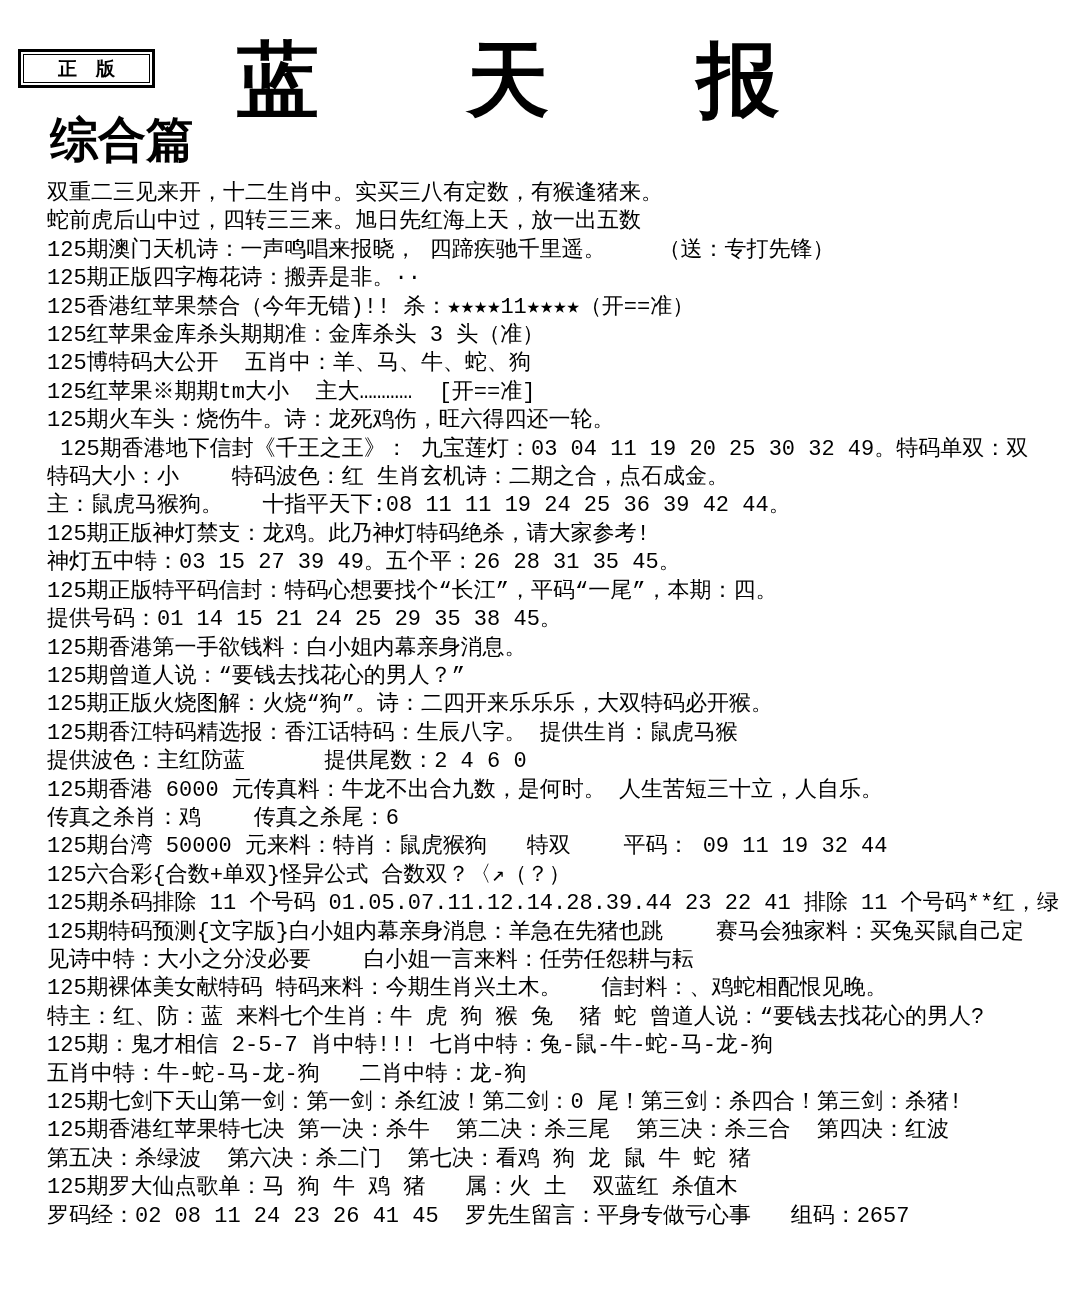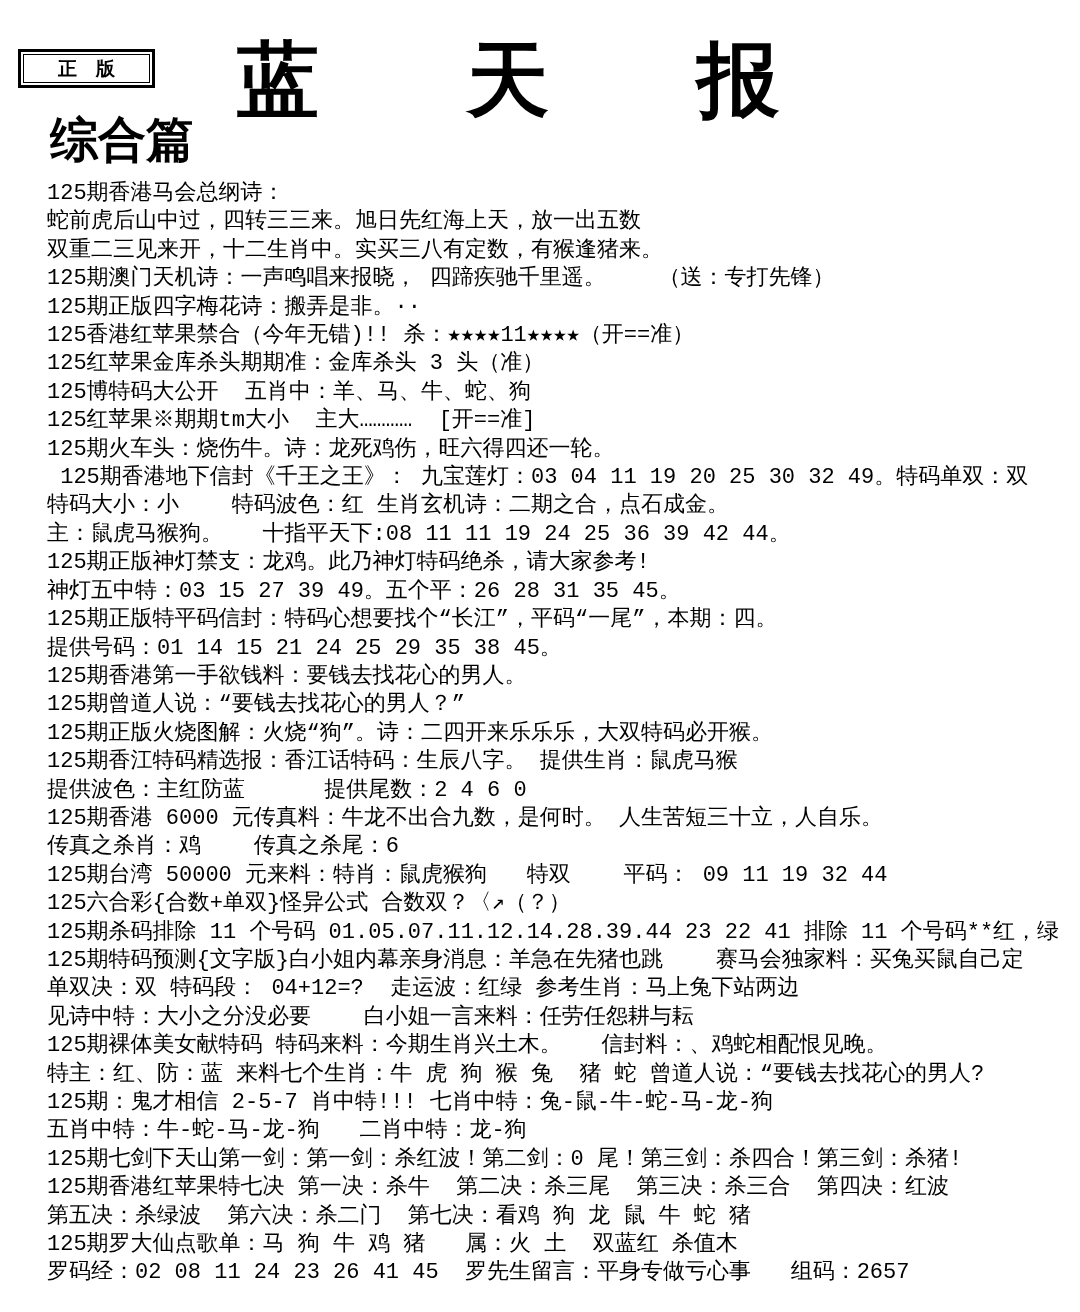--- a/index.html
+++ b/index.html
@@ -58,49 +58,47 @@
 
   <div class="badge-outer">
     <div class="badge-inner">正　版</div>
   </div>
 
   <div class="masthead">蓝天报</div>
 
   <div class="section-title">综合篇</div>
 
   <div class="body-lines">
-      <div class="line">125期香港马会总纲诗：</div>
+      <div class="line">双重二三见来开，十二生肖中。实买三八有定数，有猴逢猪来。</div>
       <div class="line">蛇前虎后山中过，四转三三来。旭日先红海上天，放一出五数</div>
-      <div class="line">双重二三见来开，十二生肖中。实买三八有定数，有猴逢猪来。</div>
       <div class="line">125期澳门天机诗：一声鸣唱来报晓， 四蹄疾驰千里遥。    （送：专打先锋）</div>
       <div class="line">125期正版四字梅花诗：搬弄是非。··</div>
       <div class="line">125香港红苹果禁合（今年无错)!! 杀：★★★★11★★★★（开==准）</div>
       <div class="line">125红苹果金库杀头期期准：金库杀头 3 头（准）</div>
       <div class="line">125博特码大公开  五肖中：羊、马、牛、蛇、狗</div>
       <div class="line">125红苹果※期期tm大小  主大…………  [开==准]</div>
       <div class="line">125期火车头：烧伤牛。诗：龙死鸡伤，旺六得四还一轮。</div>
       <div class="line"> 125期香港地下信封《千王之王》： 九宝莲灯：03 04 11 19 20 25 30 32 49。特码单双：双</div>
       <div class="line">特码大小：小    特码波色：红 生肖玄机诗：二期之合，点石成金。</div>
       <div class="line">主：鼠虎马猴狗。   十指平天下:08 11 11 19 24 25 36 39 42 44。</div>
       <div class="line">125期正版神灯禁支：龙鸡。此乃神灯特码绝杀，请大家参考!</div>
       <div class="line">神灯五中特：03 15 27 39 49。五个平：26 28 31 35 45。</div>
       <div class="line">125期正版特平码信封：特码心想要找个“长江”，平码“一尾”，本期：四。</div>
       <div class="line">提供号码：01 14 15 21 24 25 29 35 38 45。</div>
-      <div class="line">125期香港第一手欲钱料：要钱去找花心的男人。</div>
+      <div class="line">125期香港第一手欲钱料：白小姐内幕亲身消息。</div>
       <div class="line">125期曾道人说：“要钱去找花心的男人？”</div>
       <div class="line">125期正版火烧图解：火烧“狗”。诗：二四开来乐乐乐，大双特码必开猴。</div>
       <div class="line">125期香江特码精选报：香江话特码：生辰八字。 提供生肖：鼠虎马猴</div>
       <div class="line">提供波色：主红防蓝      提供尾数：2 4 6 0</div>
       <div class="line">125期香港 6000 元传真料：牛龙不出合九数，是何时。 人生苦短三十立，人自乐。</div>
       <div class="line">传真之杀肖：鸡    传真之杀尾：6</div>
       <div class="line">125期台湾 50000 元来料：特肖：鼠虎猴狗   特双    平码： 09 11 19 32 44</div>
       <div class="line">125六合彩{合数+单双}怪异公式 合数双？〈↗（？）</div>
       <div class="line">125期杀码排除 11 个号码 01.05.07.11.12.14.28.39.44 23 22 41 排除 11 个号码**红，绿</div>
       <div class="line">125期特码预测{文字版}白小姐内幕亲身消息：羊急在先猪也跳    赛马会独家料：买兔买鼠自己定</div>
-      <div class="line">单双决：双 特码段： 04+12=?  走运波：红绿 参考生肖：马上兔下站两边</div>
       <div class="line">见诗中特：大小之分没必要    白小姐一言来料：任劳任怨耕与耘</div>
       <div class="line">125期裸体美女献特码 特码来料：今期生肖兴土木。   信封料：、鸡蛇相配恨见晚。</div>
       <div class="line">特主：红、防：蓝 来料七个生肖：牛 虎 狗 猴 兔  猪 蛇 曾道人说：“要钱去找花心的男人?</div>
       <div class="line">125期：鬼才相信 2-5-7 肖中特!!! 七肖中特：兔-鼠-牛-蛇-马-龙-狗</div>
       <div class="line">五肖中特：牛-蛇-马-龙-狗   二肖中特：龙-狗</div>
       <div class="line">125期七剑下天山第一剑：第一剑：杀红波！第二剑：0 尾！第三剑：杀四合！第三剑：杀猪!</div>
       <div class="line">125期香港红苹果特七决 第一决：杀牛  第二决：杀三尾  第三决：杀三合  第四决：红波</div>
       <div class="line">第五决：杀绿波  第六决：杀二门  第七决：看鸡 狗 龙 鼠 牛 蛇 猪</div>
       <div class="line">125期罗大仙点歌单：马 狗 牛 鸡 猪   属：火 土  双蓝红 杀值木</div>
       <div class="line">罗码经：02 08 11 24 23 26 41 45  罗先生留言：平身专做亏心事   组码：2657</div>

